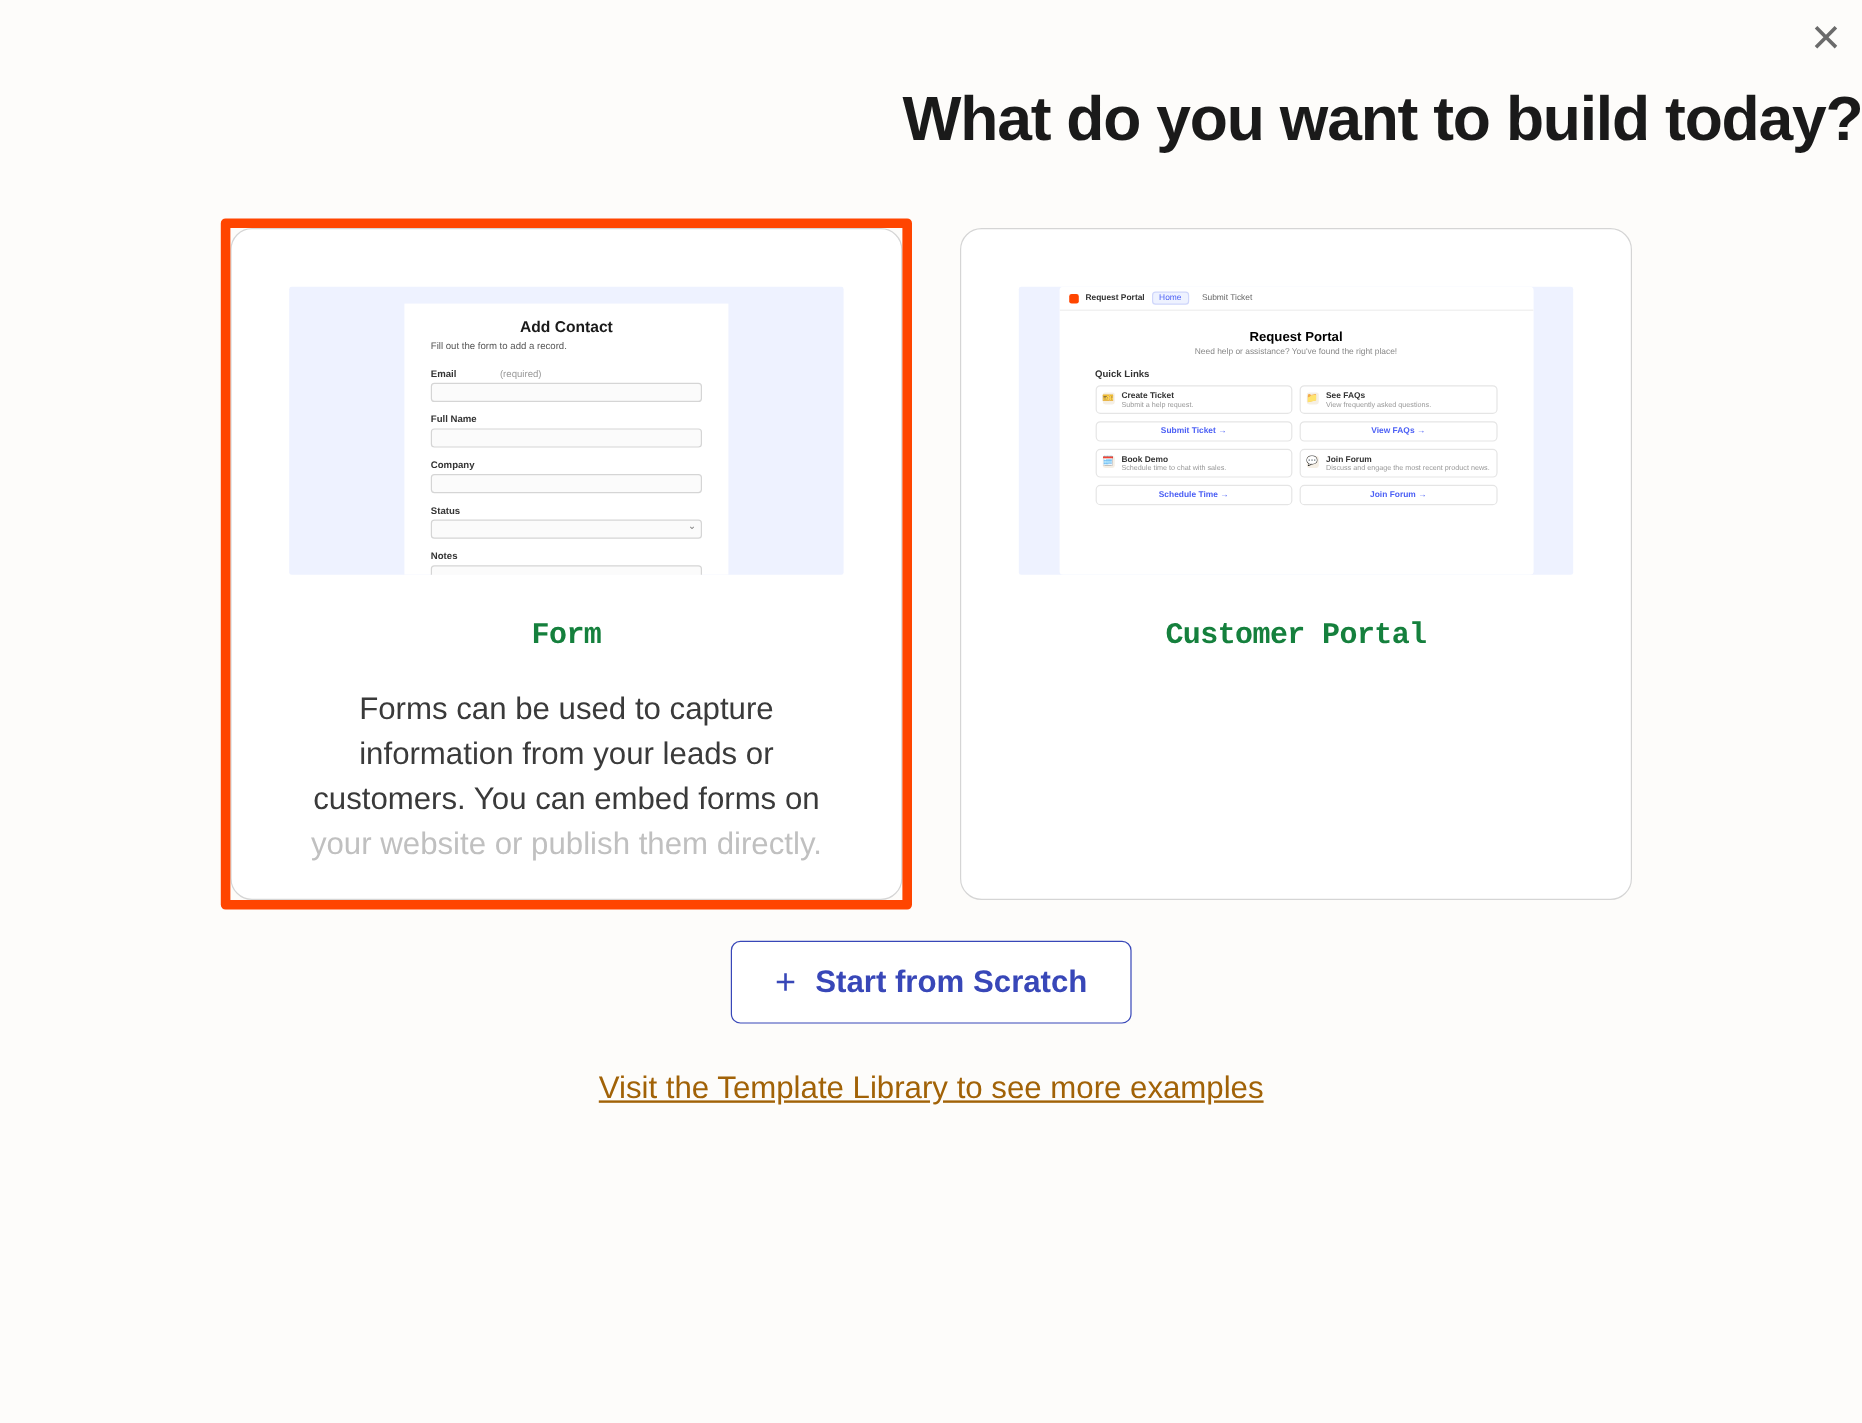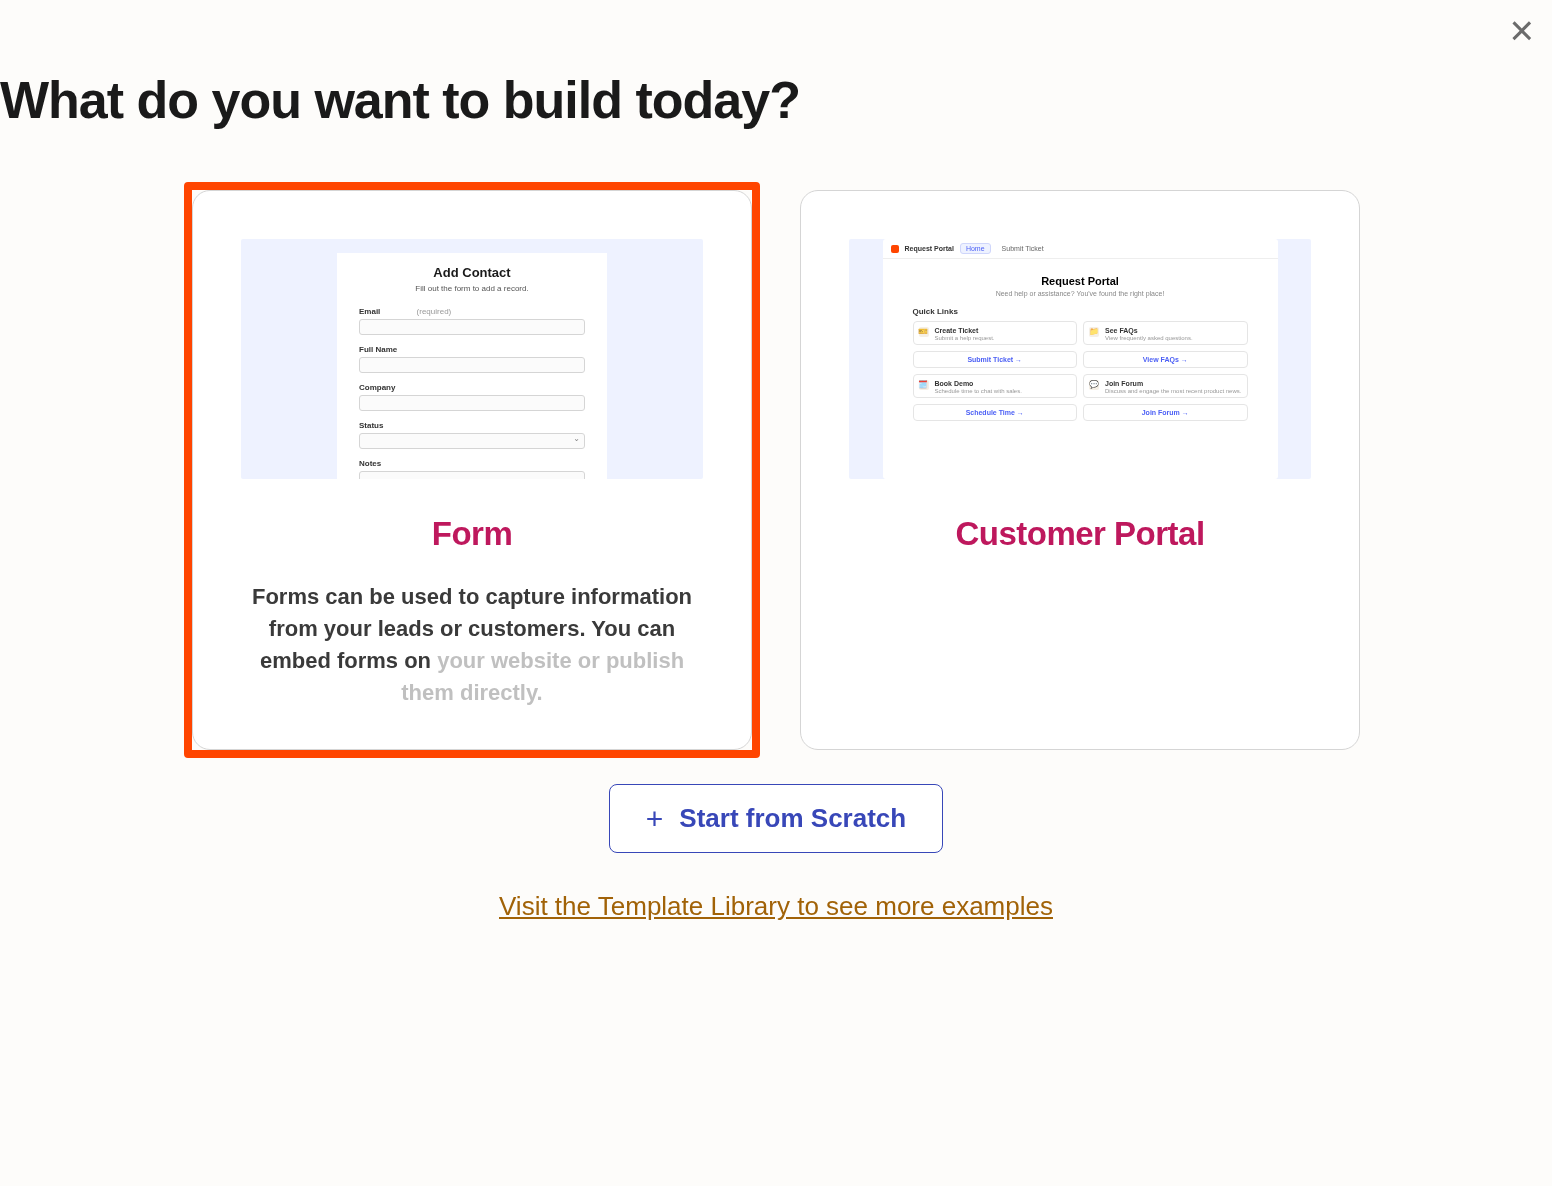--- a/index.html
+++ b/index.html
@@ -19,21 +19,21 @@
       position: absolute;
       top: 10px;
       right: 18px;
       font-size: 42px;
       color: #6b6b6b;
       cursor: pointer;
       font-weight: 300;
       line-height: 1;
     }
     .title {
-      text-align: left;
+      text-align: right;
       font-size: 52px;
       font-weight: 800;
       color: #1a1a1a;
       margin-top: 70px;
       letter-spacing: -1px;
     }
     .cards {
       display: flex;
       gap: 48px;
       justify-content: center;
@@ -83,21 +83,21 @@
       padding: 0 22px;
     }
     .fp-title {
       text-align: center;
       font-weight: 700;
       font-size: 13px;
       color: #1a1a1a;
       margin-top: 12px;
     }
     .fp-sub {
-      text-align: center;
+      text-align: left;
       font-size: 8px;
       color: #555;
       margin-top: 4px;
       margin-bottom: 14px;
     }
     .fp-label {
       font-size: 8px;
       color: #333;
       font-weight: 600;
       margin-top: 10px;
@@ -224,32 +224,32 @@
     .pp-link {
       border: 1px solid #e5e5e5;
       border-radius: 4px;
       padding: 4px;
       text-align: center;
       font-size: 7px;
       color: #4b5ff5;
       font-weight: 600;
     }
     .card-title {
-      font-size: 33px;
+      font-size: 25px;
       font-weight: 800;
-      color: #be185d;
+      color: #15803d;
       margin-top: 36px;
       letter-spacing: -0.5px;
+      font-family: Liberation Mono, monospace;
     }
     .card-desc {
-      font-size: 22px;
+      font-size: 26px;
       color: #3a3a3a;
       line-height: 1.45;
       margin-top: 28px;
-      font-weight: bold;
     }
     .card-desc-fade {
       color: #c0c0c0;
     }
     .actions {
       text-align: center;
       margin-top: 34px;
     }
     .scratch-btn {
       border: 1.5px solid #3847b8;

